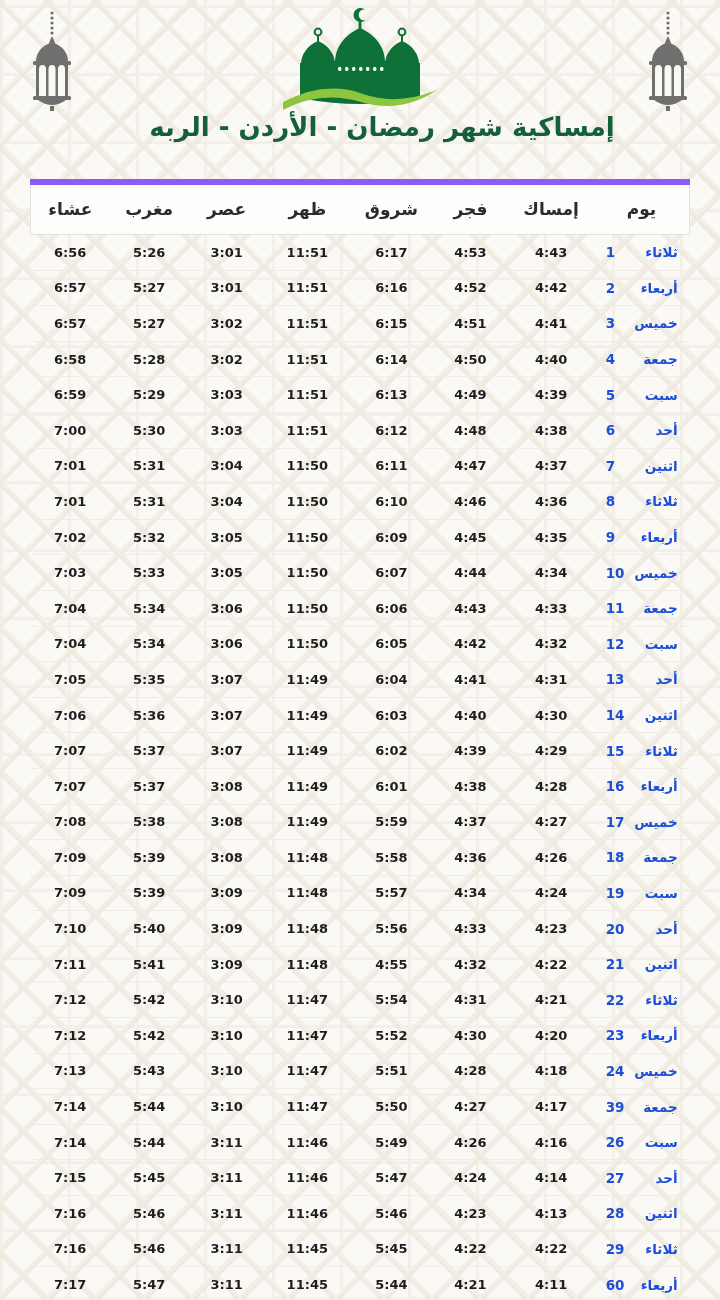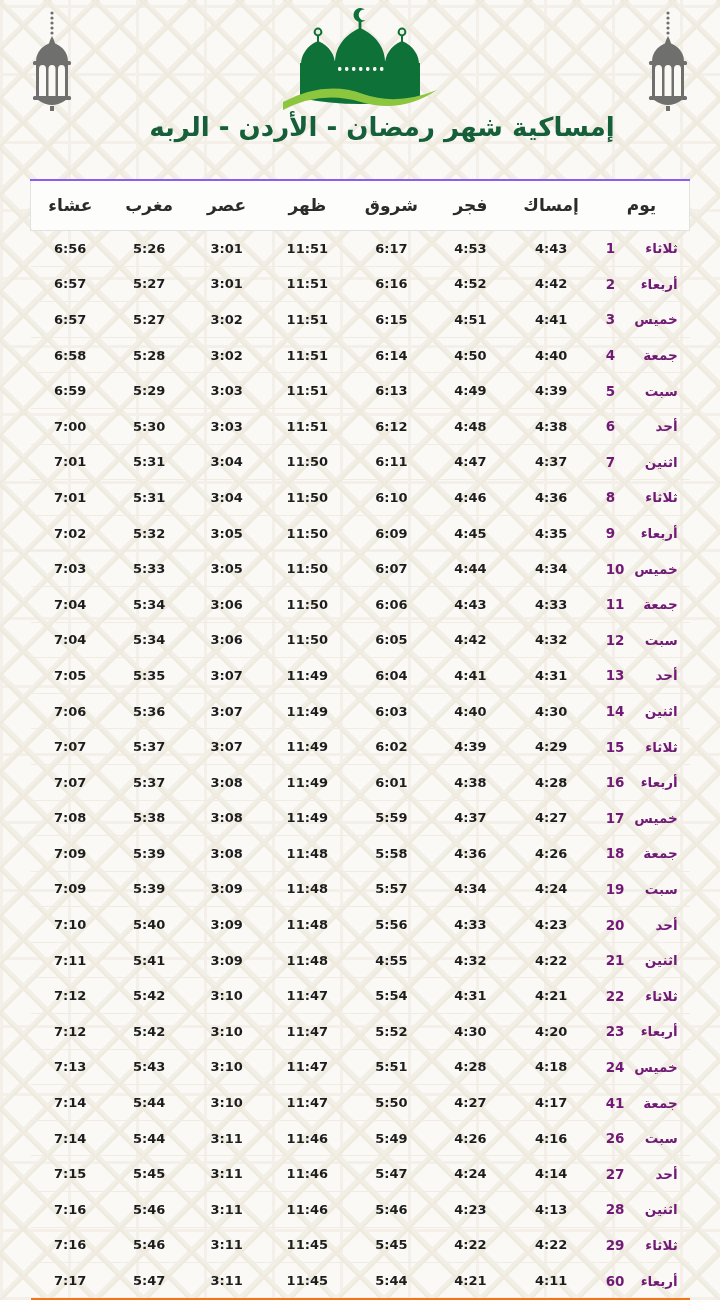--- a/index.html
+++ b/index.html
@@ -45,35 +45,35 @@
     margin-left:44px;
   }
 
   
   .table-wrap{margin:14px 30px 0 30px;}
   table{width:100%;border-collapse:collapse;table-layout:fixed;}
   thead th{
     background:#fdfdfc;
     font-size:17px;font-weight:bold;color:#2b2b2b;
     padding:14px 0 15px 0;
-    border-top:2px solid #8b5cf6;
+    border-top:6px solid #8b5cf6;
     border-bottom:1px solid #e2e2e2;
     text-align:center;
   }
   thead th:first-child{border-right:1px solid #e2e2e2;border-radius:0 4px 4px 0;}
   thead th:last-child{border-left:1px solid #e2e2e2;border-radius:4px 0 0 4px;}
 
   tbody td{
     font-size:13px;font-weight:bold;color:#1d1d1d;
     text-align:center;
     padding:9.3px 0;
     border-bottom:1px solid #f0ece4;
   }
   tbody tr:last-child td{border-bottom:6px solid #f97316;}
-  td.day-cell{color:#701a75;font-size:13.5px;text-align:center;}
+  td.day-cell{color:#1d4ed8;font-size:13.5px;text-align:center;}
   td.day-cell .dnum{display:inline-block;min-width:20px;text-align:left;}
   td.day-cell .dname{display:inline-block;min-width:46px;text-align:right;margin-left:6px;}
 </style>
 </head>
 <body>
 
 <div class="bg-pattern"></div>
 <div class="bg-pattern2"></div>
 
 <div class="page">
@@ -422,21 +422,21 @@
             <td class="day-cell"><span class="dname">خميس</span><span class="dnum">24</span></td>
             <td>4:18</td>
             <td>4:28</td>
             <td>5:51</td>
             <td>11:47</td>
             <td>3:10</td>
             <td>5:43</td>
             <td>7:13</td>
           </tr>
           <tr>
-            <td class="day-cell"><span class="dname">جمعة</span><span class="dnum">41</span></td>
+            <td class="day-cell"><span class="dname">جمعة</span><span class="dnum">39</span></td>
             <td>4:17</td>
             <td>4:27</td>
             <td>5:50</td>
             <td>11:47</td>
             <td>3:10</td>
             <td>5:44</td>
             <td>7:14</td>
           </tr>
           <tr>
             <td class="day-cell"><span class="dname">سبت</span><span class="dnum">26</span></td>

